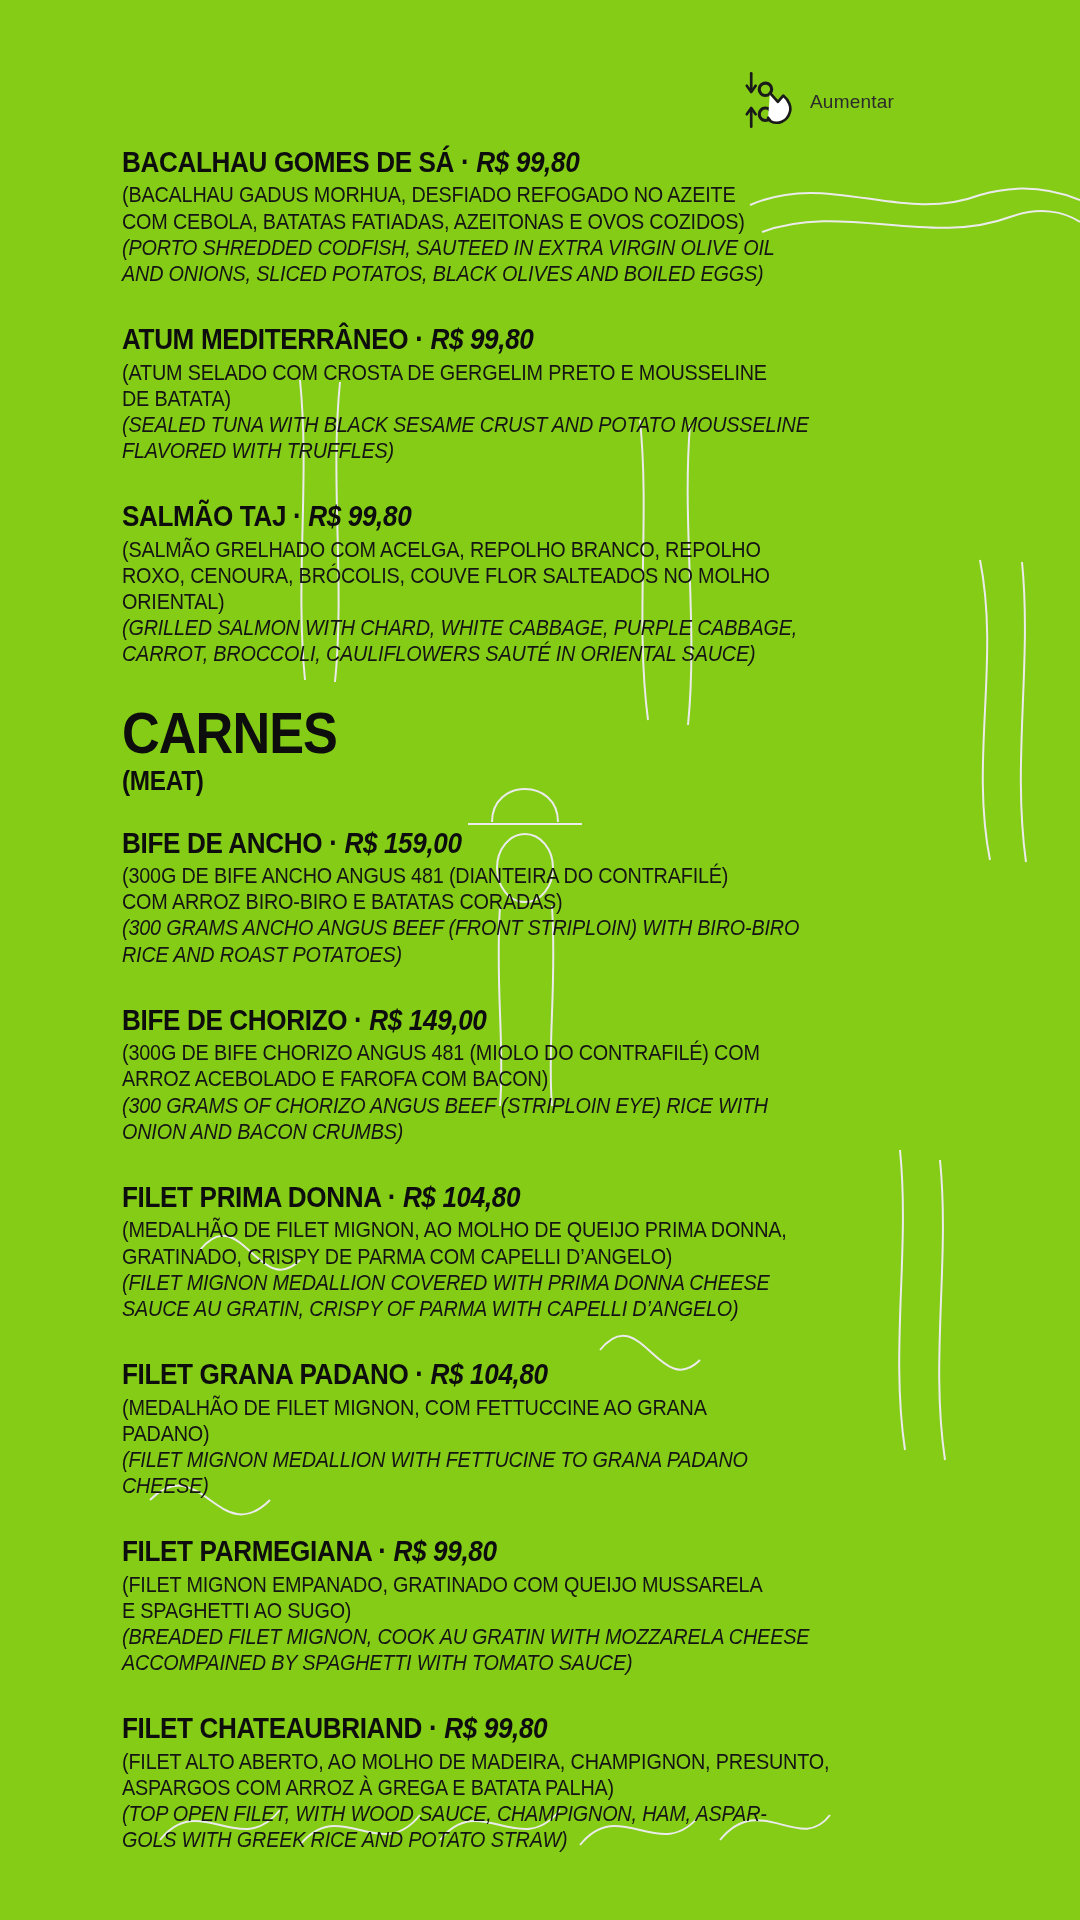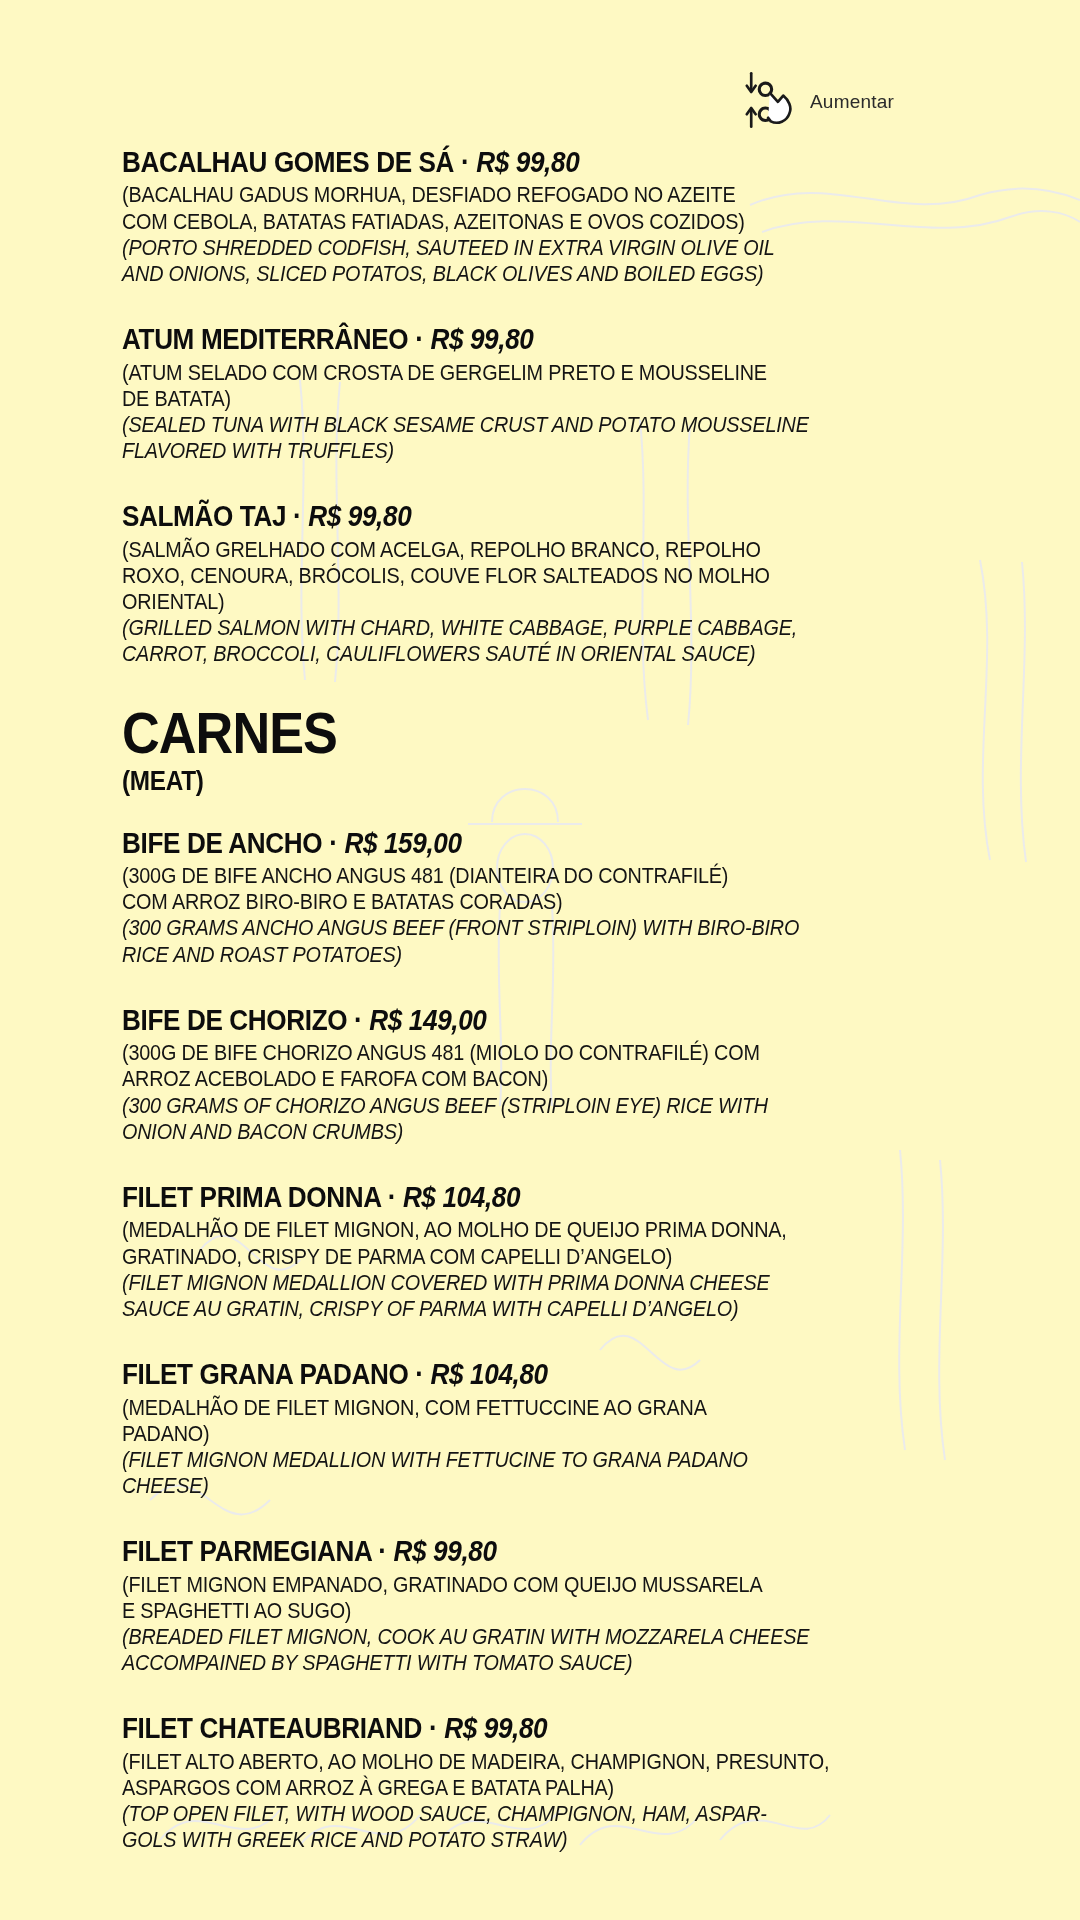--- a/index.html
+++ b/index.html
@@ -1,21 +1,21 @@
 <!DOCTYPE html>
 <html><head>
 <meta charset="utf-8">
 <style>
   html, body { margin: 0; padding: 0; background: #ffffff; }
   .page {
     position: relative;
     width: 1080px;
     height: 1920px;
     overflow: hidden;
-    background: #fef9c3;
+    background: #84cc16;
     font-family: "Liberation Sans", "DejaVu Sans", sans-serif;
     color: #111111;
   }
   
   .bg-sketch {
     position: absolute;
     left: 0; top: 0;
     width: 1080px; height: 1920px;
     pointer-events: none;
   }

